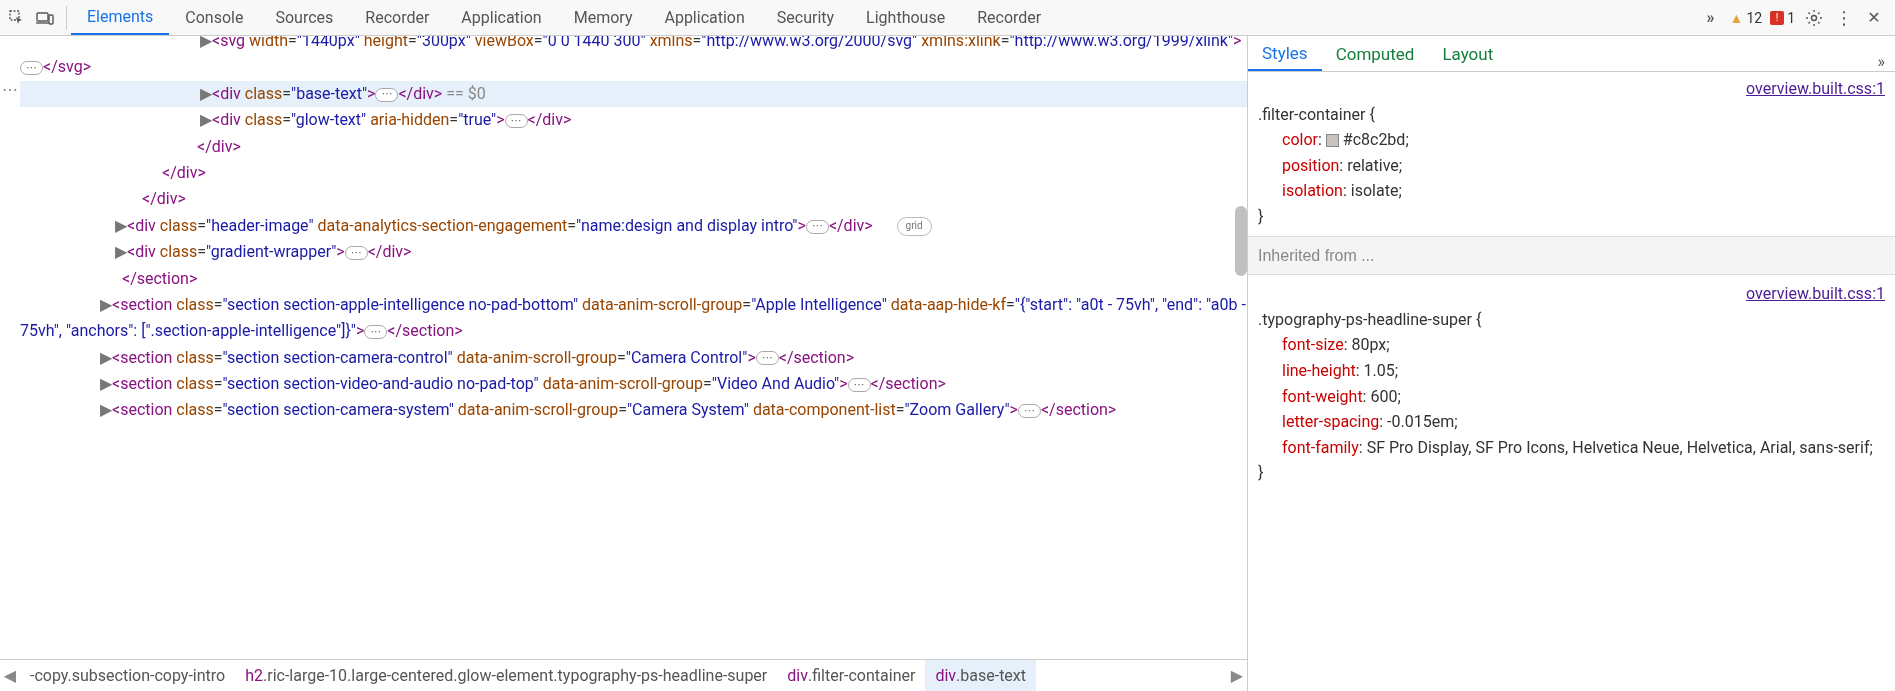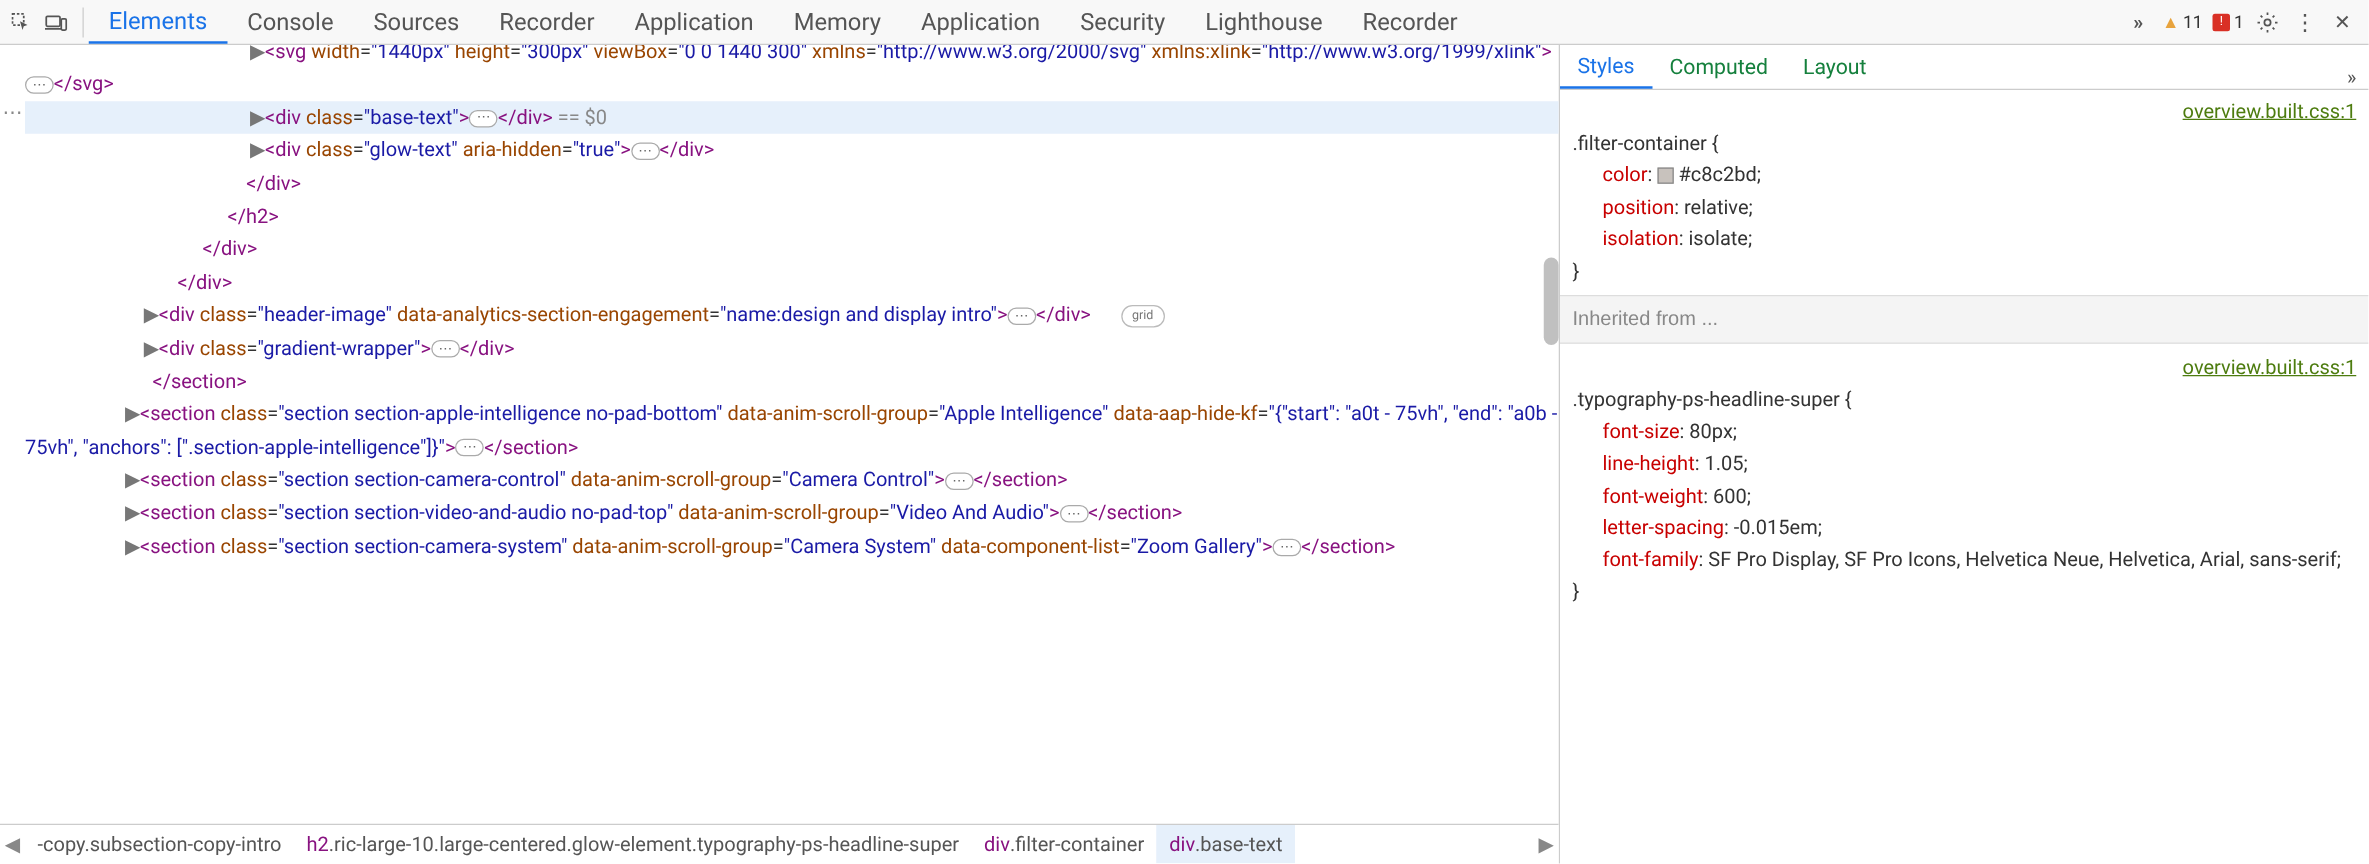--- a/index.html
+++ b/index.html
@@ -3,21 +3,21 @@
 <meta charset="utf-8">
 <style>
 *{margin:0;padding:0;box-sizing:border-box;font-family:-apple-system,BlinkMacSystemFont,"Segoe UI",Roboto,Arial,sans-serif}
 body{background:#fff;color:#333;font-size:14px;overflow:hidden}
 .root{display:flex;flex-direction:column;width:1895px;height:691px}
 .toolbar{display:flex;align-items:center;height:36px;border-bottom:1px solid #ccc;background:#f8f8f8}
 .tb-icons{display:flex;align-items:center;padding:0 6px;gap:6px}
 .tb-icon{width:22px;height:22px;display:flex;align-items:center;justify-content:center;color:#555;cursor:pointer;border-radius:3px}
 .tb-sep{width:1px;height:24px;background:#ccc;margin:0 4px}
 .tabs{display:flex;align-items:center;flex:1;height:100%}
-.tab{padding:0 16px;height:100%;display:flex;align-items:center;color:#555;cursor:pointer;font-size:19px}
+.tab{padding:0 16px;height:100%;display:flex;align-items:center;color:#555;cursor:pointer;font-size:16px}
 .tab.active{color:#1a73e8;border-bottom:2px solid #1a73e8}
 .tb-right{display:flex;align-items:center;gap:8px;padding-right:10px}
 .warn{display:flex;align-items:center;gap:3px;font-size:14px}
 .warn .tri{color:#e8a33d}
 .warn .sq{color:#d93025;background:#d93025;color:#fff;width:14px;height:14px;display:flex;align-items:center;justify-content:center;font-size:10px;border-radius:2px}
 .body{display:flex;flex:1;overflow:hidden}
 .dom-panel{flex:1;display:flex;flex-direction:column;border-right:1px solid #ccc;overflow:hidden;position:relative}
 .dom-tree{flex:1;overflow:auto;font-family:Menlo,Monaco,Consolas,monospace;font-size:16px;line-height:1.65;padding:4px 0 4px 20px}
 .ln{white-space:pre-wrap;word-break:break-word;padding-left:0}
 .ln.sel{background:#e6f0fb}
@@ -40,21 +40,21 @@
 .styles-panel{width:647px;display:flex;flex-direction:column;background:#fff}
 .styles-tabs{display:flex;align-items:flex-end;height:36px;border-bottom:1px solid #ccc}
 .stab{padding:0 14px;height:100%;display:flex;align-items:center;color:#15803d;cursor:pointer;font-size:17px}
 .stab.active{color:#1a73e8;border-bottom:2px solid #1a73e8}
 .stab-more{margin-left:auto;padding:0 10px;color:#555;cursor:pointer;font-size:16px}
 .styles-toolbar{display:flex;align-items:center;height:34px;border-bottom:1px solid #eee;padding:0 6px;gap:4px}
 .filter-input{flex:0 0 70px;border:none;outline:none;font-size:15px;color:#888;padding:2px}
 .filter-icon{color:#666;font-size:14px;margin-right:2px}
 .st-btn{padding:3px 5px;color:#555;font-size:14px;cursor:pointer;border-radius:3px}
 .styles-body{flex:1;overflow:auto;font-family:Menlo,Monaco,Consolas,monospace;font-size:16px;line-height:1.6;padding:4px 10px}
-.src-link{text-align:right;color:#4d7c0f;text-decoration:underline;cursor:pointer}
+.src-link{text-align:right;color:#4c1d95;text-decoration:underline;cursor:pointer}
 .rule{margin-bottom:4px}
 .selector{color:#333}
 .brace{color:#333}
 .prop{padding-left:24px}
 .prop-n{color:#c80000}
 .prop-v{color:#333}
 .swatch{display:inline-block;width:13px;height:13px;border:1px solid #888;vertical-align:middle;margin-right:4px;background:#c8c2bd}
 .inherited{background:#f4f4f4;padding:6px 10px;color:#888;margin:6px -10px;border-top:1px solid #ddd;border-bottom:1px solid #ddd;font-family:-apple-system,sans-serif;font-size:16px}
 svg{display:block}
 </style>
@@ -89,21 +89,21 @@
         <div class="tab">Memory</div>
         <div class="tab">Application</div>
         <div class="tab">Security</div>
         <div class="tab">Lighthouse</div>
         <div class="tab">Recorder</div>
       </div>
     <div class="tb-right">
       <div class="tb-icon" style="font-size:16px;font-weight:bold">»</div>
       <div class="warn">
           <span class="tri">▲</span>
-          <span>11</span>
+          <span>12</span>
         </div>
       <div class="warn">
           <span class="sq">!</span>
           <span>1</span>
         </div>
       <div class="tb-icon">
           <svg width="18" height="18" viewBox="0 0 18 18" fill="none" stroke="currentColor" stroke-width="1.4">
             <circle cx="9" cy="9" r="2.5"></circle>
             <path d="M9 1v2M9 15v2M1 9h2M15 9h2M3.5 3.5l1.4 1.4M13.1 13.1l1.4 1.4M3.5 14.5l1.4-1.4M13.1 4.9l1.4-1.4"></path>
           </svg>
@@ -115,21 +115,20 @@
 
   <div class="body">
 
     <div class="dom-panel">
       <div class="gutter">⋯</div>
       <div class="dom-tree" id="dom-tree">
           <div class="ln" style="margin-top: -12px;"><span style="display:inline-block;width:180px"></span><span class="arrow">▶</span><span class="tag">&lt;svg</span> <span class="attr-n">width</span>=<span class="attr-v">"1440px"</span> <span class="attr-n">height</span>=<span class="attr-v">"300px"</span> <span class="attr-n">viewBox</span>=<span class="attr-v">"0 0 1440 300"</span> <span class="attr-n">xmlns</span>=<span class="attr-v">"http://www.w3.org/2000/svg"</span> <span class="attr-n">xmlns:xlink</span>=<span class="attr-v">"http://www.w3.org/1999/xlink"</span><span class="tag">&gt;</span><span class="expand-btn">⋯</span><span class="tag">&lt;/svg&gt;</span></div>
           <div class="ln sel"><span style="display:inline-block;width:180px"></span><span class="arrow">▶</span><span class="tag">&lt;div</span> <span class="attr-n">class</span>=<span class="attr-v">"base-text"</span><span class="tag">&gt;</span><span class="expand-btn">⋯</span><span class="tag">&lt;/div&gt;</span> <span class="dim">== $0</span></div>
           <div class="ln"><span style="display:inline-block;width:180px"></span><span class="arrow">▶</span><span class="tag">&lt;div</span> <span class="attr-n">class</span>=<span class="attr-v">"glow-text"</span> <span class="attr-n">aria-hidden</span>=<span class="attr-v">"true"</span><span class="tag">&gt;</span><span class="expand-btn">⋯</span><span class="tag">&lt;/div&gt;</span></div>
           <div class="ln"><span style="display:inline-block;width:165px"></span><span class="arrow"></span><span class="tag">&lt;/div&gt;</span></div>
-          <div class="ln"><span style="display:inline-block;width:150px"></span><span class="arrow"></span><span class="tag">&lt;/h2&gt;</span></div>
           <div class="ln"><span style="display:inline-block;width:130px"></span><span class="arrow"></span><span class="tag">&lt;/div&gt;</span></div>
           <div class="ln"><span style="display:inline-block;width:110px"></span><span class="arrow"></span><span class="tag">&lt;/div&gt;</span></div>
           <div class="ln"><span style="display:inline-block;width:95px"></span><span class="arrow">▶</span><span class="tag">&lt;div</span> <span class="attr-n">class</span>=<span class="attr-v">"header-image"</span> <span class="attr-n">data-analytics-section-engagement</span>=<span class="attr-v">"name:design and display intro"</span><span class="tag">&gt;</span><span class="expand-btn">⋯</span><span class="tag">&lt;/div&gt;</span> <span class="badge">grid</span></div>
           <div class="ln"><span style="display:inline-block;width:95px"></span><span class="arrow">▶</span><span class="tag">&lt;div</span> <span class="attr-n">class</span>=<span class="attr-v">"gradient-wrapper"</span><span class="tag">&gt;</span><span class="expand-btn">⋯</span><span class="tag">&lt;/div&gt;</span></div>
           <div class="ln"><span style="display:inline-block;width:90px"></span><span class="arrow"></span><span class="tag">&lt;/section&gt;</span></div>
           <div class="ln"><span style="display:inline-block;width:80px"></span><span class="arrow">▶</span><span class="tag">&lt;section</span> <span class="attr-n">class</span>=<span class="attr-v">"section section-apple-intelligence no-pad-bottom"</span> <span class="attr-n">data-anim-scroll-group</span>=<span class="attr-v">"Apple Intelligence"</span> <span class="attr-n">data-aap-hide-kf</span>=<span class="attr-v">"{"start": "a0t - 75vh", "end": "a0b - 75vh", "anchors": [".section-apple-intelligence"]}"</span><span class="tag">&gt;</span><span class="expand-btn">⋯</span><span class="tag">&lt;/section&gt;</span></div>
           <div class="ln"><span style="display:inline-block;width:80px"></span><span class="arrow">▶</span><span class="tag">&lt;section</span> <span class="attr-n">class</span>=<span class="attr-v">"section section-camera-control"</span> <span class="attr-n">data-anim-scroll-group</span>=<span class="attr-v">"Camera Control"</span><span class="tag">&gt;</span><span class="expand-btn">⋯</span><span class="tag">&lt;/section&gt;</span></div>
           <div class="ln"><span style="display:inline-block;width:80px"></span><span class="arrow">▶</span><span class="tag">&lt;section</span> <span class="attr-n">class</span>=<span class="attr-v">"section section-video-and-audio no-pad-top"</span> <span class="attr-n">data-anim-scroll-group</span>=<span class="attr-v">"Video And Audio"</span><span class="tag">&gt;</span><span class="expand-btn">⋯</span><span class="tag">&lt;/section&gt;</span></div>
           <div class="ln"><span style="display:inline-block;width:80px"></span><span class="arrow">▶</span><span class="tag">&lt;section</span> <span class="attr-n">class</span>=<span class="attr-v">"section section-camera-system"</span> <span class="attr-n">data-anim-scroll-group</span>=<span class="attr-v">"Camera System"</span> <span class="attr-n">data-component-list</span>=<span class="attr-v">"Zoom Gallery"</span><span class="tag">&gt;</span><span class="expand-btn">⋯</span><span class="tag">&lt;/section&gt;</span></div>
         </div>

